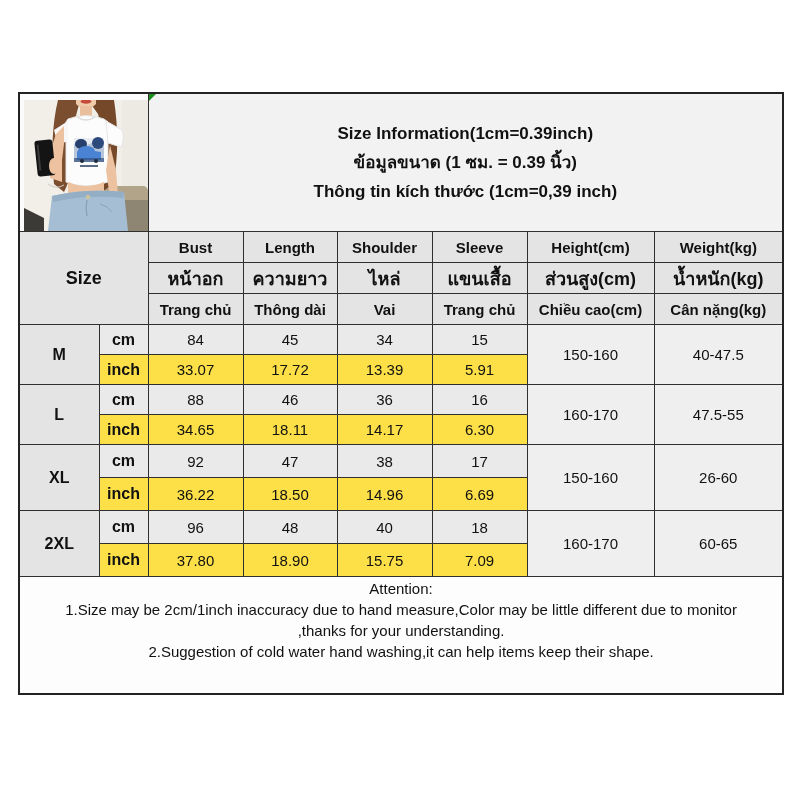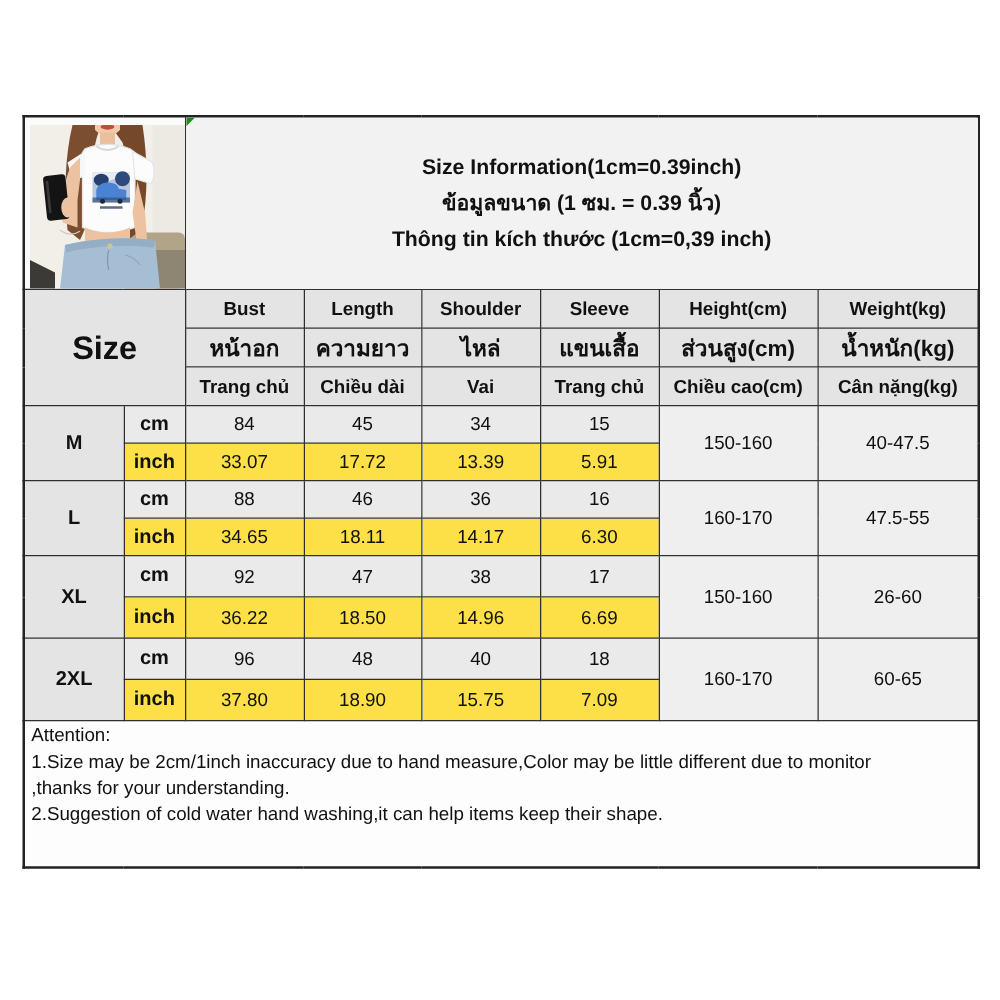--- a/index.html
+++ b/index.html
@@ -26,27 +26,27 @@
   .bg-gray{background:#eaeaea;}
   .bg-merged{background:#efefef;margin-left:16px;}
   .bg-white{background:#fde047;margin-left:35px;}
   .bg-photo{background:#fbfbfb;}
   .bg-att{background:#fdfdfd;}
   
   .title-cell{position:relative;}
   .title-line{font-size:17px;font-weight:700;line-height:29px;}
   .corner-flag{position:absolute;top:0;left:0;width:0;height:0;
     border-top:7px solid #1c8c1c;border-right:7px solid transparent;}
-  .size-head{font-size:26px;font-weight:700;}
+  .size-head{font-size:18px;font-weight:700;}
   .hdr{font-size:15px;font-weight:700;}
   .hdr-th{font-size:18px;font-weight:700;}
   .val{font-size:15px;font-weight:400;}
   .size-letter{font-size:16px;font-weight:700;}
   .unit{font-size:16px;font-weight:700;}
-  .attention-cell{text-align:left;vertical-align:top;padding:1px 5px;
+  .attention-cell{text-align:center;vertical-align:top;padding:1px 5px;
     font-size:15px;font-weight:400;line-height:21px;}
   .photo-cell{vertical-align:top;text-align:left;padding:6px 0 0 4px;}
   .photo-cell svg{display:block;}
 </style>
 </head>
 <body>
 
 <div class="sheet">
   <table class="size-chart">
     <colgroup>
@@ -121,21 +121,21 @@
     <tr class="r-h">
       <td class="hdr-th bg-head">หน้าอก</td>
       <td class="hdr-th bg-head">ความยาว</td>
       <td class="hdr-th bg-head">ไหล่</td>
       <td class="hdr-th bg-head">แขนเสื้อ</td>
       <td class="hdr-th bg-head">ส่วนสูง(cm)</td>
       <td class="hdr-th bg-head">น้ำหนัก(kg)</td>
     </tr>
     <tr class="r-h">
       <td class="hdr bg-head">Trang chủ</td>
-      <td class="hdr bg-head">Chiều dài</td>
+      <td class="hdr bg-head">Thông dài</td>
       <td class="hdr bg-head">Vai</td>
       <td class="hdr bg-head">Trang chủ</td>
       <td class="hdr bg-head">Chiều cao(cm)</td>
       <td class="hdr bg-head">Cân nặng(kg)</td>
     </tr>
 
     <tr class="r-d1">
       <td rowspan="2" class="size-letter bg-head">M</td>
       <td class="unit bg-gray">cm</td>
       <td class="val bg-gray">84</td>

